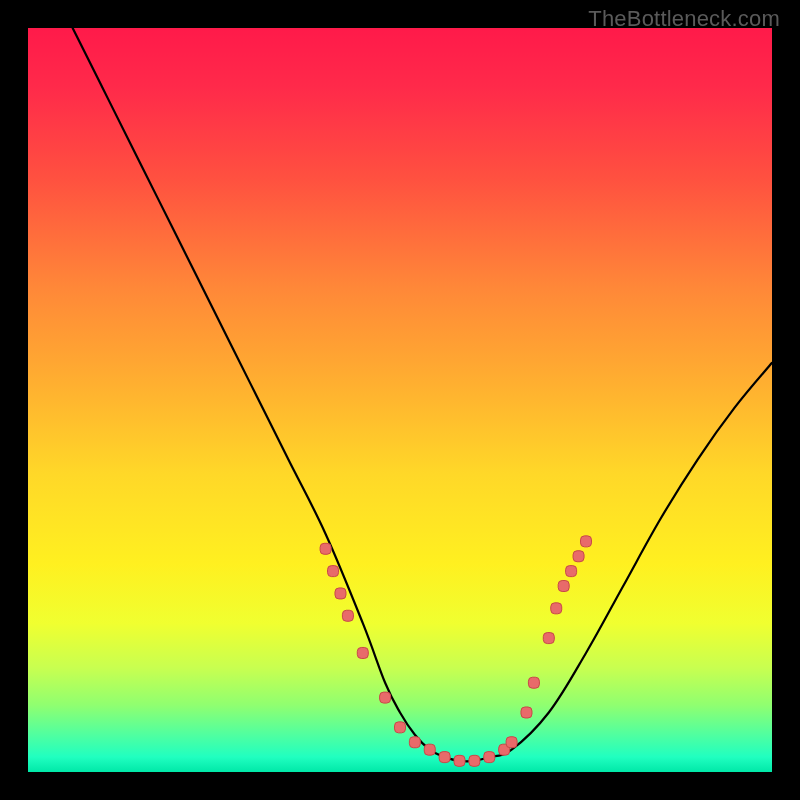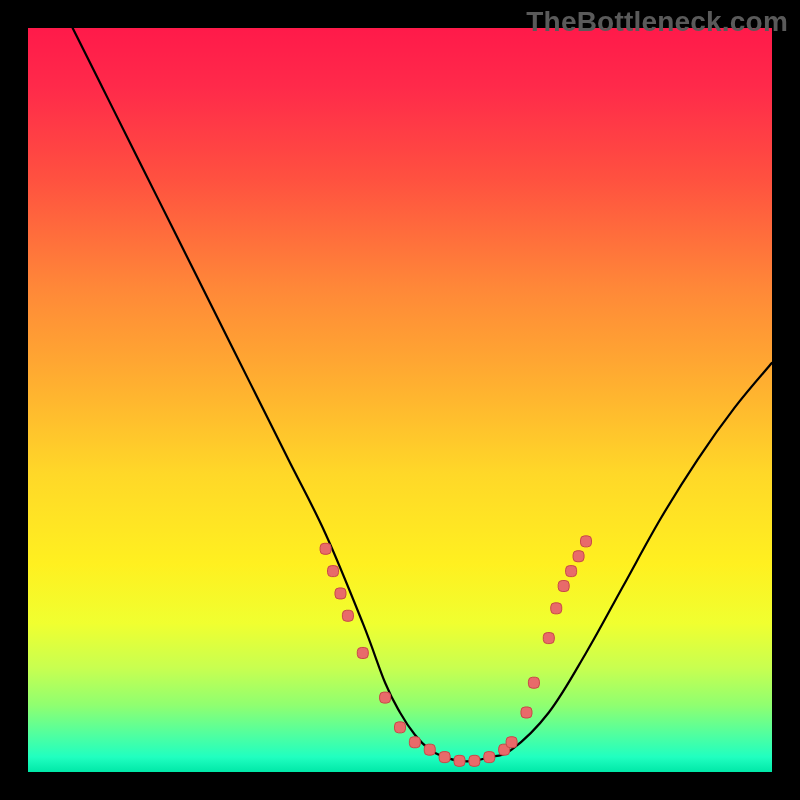--- a/index.html
+++ b/index.html
@@ -27,24 +27,24 @@
       #f0ff30 80%,
       #c8ff50 86%,
       #90ff70 91%,
       #50ffa0 95%,
       #20ffc0 98%,
       #00e8a8 100%);
   }
   .watermark {
     position: absolute;
     top: 6px;
-    right: 12px;
+    right: 20px;
     font-family: Arial, Helvetica, sans-serif;
-    font-size: 28px;
-    font-weight: 700;
+    font-size: 22px;
+    font-weight: 400;
     color: #5a5a5a;
     letter-spacing: 0.2px;
     z-index: 10;
   }
   svg.curve {
     position: absolute;
     left: 0; top: 0;
     width: 744px;
     height: 744px;
     overflow: visible;

